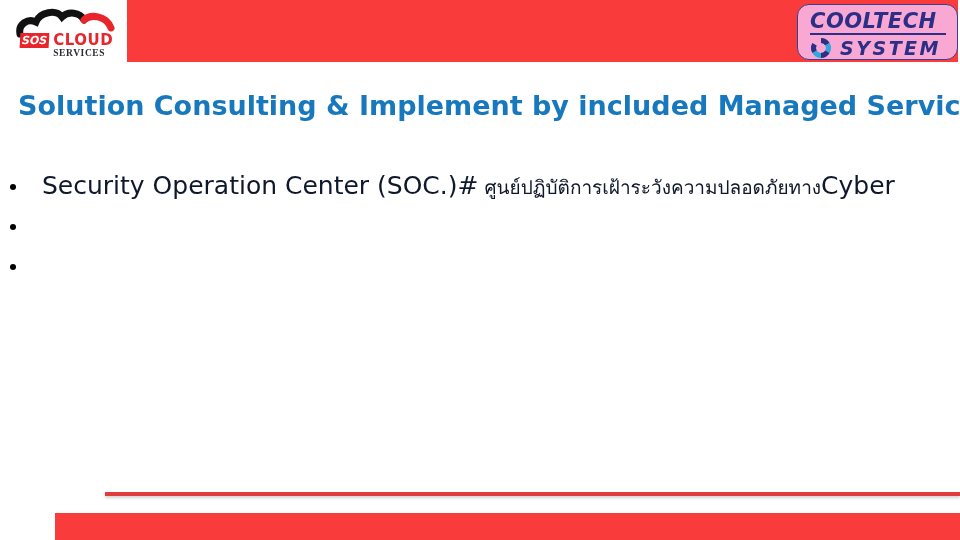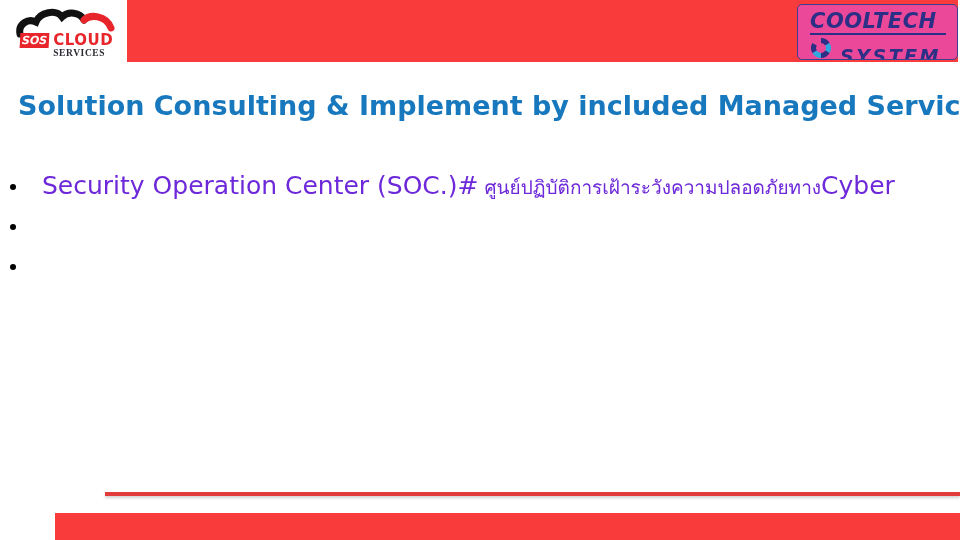--- a/index.html
+++ b/index.html
@@ -75,23 +75,23 @@
     font-family: Liberation Serif, serif;
   }
 
   
   .cooltech-logo {
     position: absolute;
     left: 797px;
     top: 4px;
     width: 161px;
     height: 56px;
-    background: #ec4899;
+    background: #f9a8d4;
     border: 1.5px solid #3b3f8f;
-    border-radius: 5px;
+    border-radius: 12px;
     box-sizing: border-box;
     overflow: hidden;
   }
   .cooltech-word {
     position: absolute;
     left: 12px;
     top: 4px;
     color: #2c2f86;
     font-weight: 900;
     font-style: italic;
@@ -115,21 +115,20 @@
   .system-word {
     position: absolute;
     left: 42px;
     top: 32px;
     color: #2c2f86;
     font-weight: 900;
     font-style: italic;
     font-size: 19px;
     letter-spacing: 2.5px;
     font-family: "DejaVu Sans", "Liberation Sans", sans-serif;
-    margin-top: 8px;
   }
 
   
   .slide-title {
     position: absolute;
     left: 18px;
     top: 88px;
     width: 930px;
     color: #1878bd;
     font-weight: bold;
@@ -157,21 +156,21 @@
   .bullet-dot {
     width: 6px;
     height: 6px;
     border-radius: 50%;
     background: #000000;
     flex: 0 0 auto;
     margin-right: 26px;
     margin-top: 2px;
   }
   .bullet-text {
-    color: #6d28d9;
+    color: #0f172a;
     font-size: 25px;
     line-height: 34px;
     white-space: nowrap;
     font-family: "DejaVu Sans", "Liberation Sans", sans-serif;
   }
   .bullet-text .th {
     font-size: 19px;
     font-family: "DejaVu Sans", "Liberation Sans", sans-serif;
   }
 

